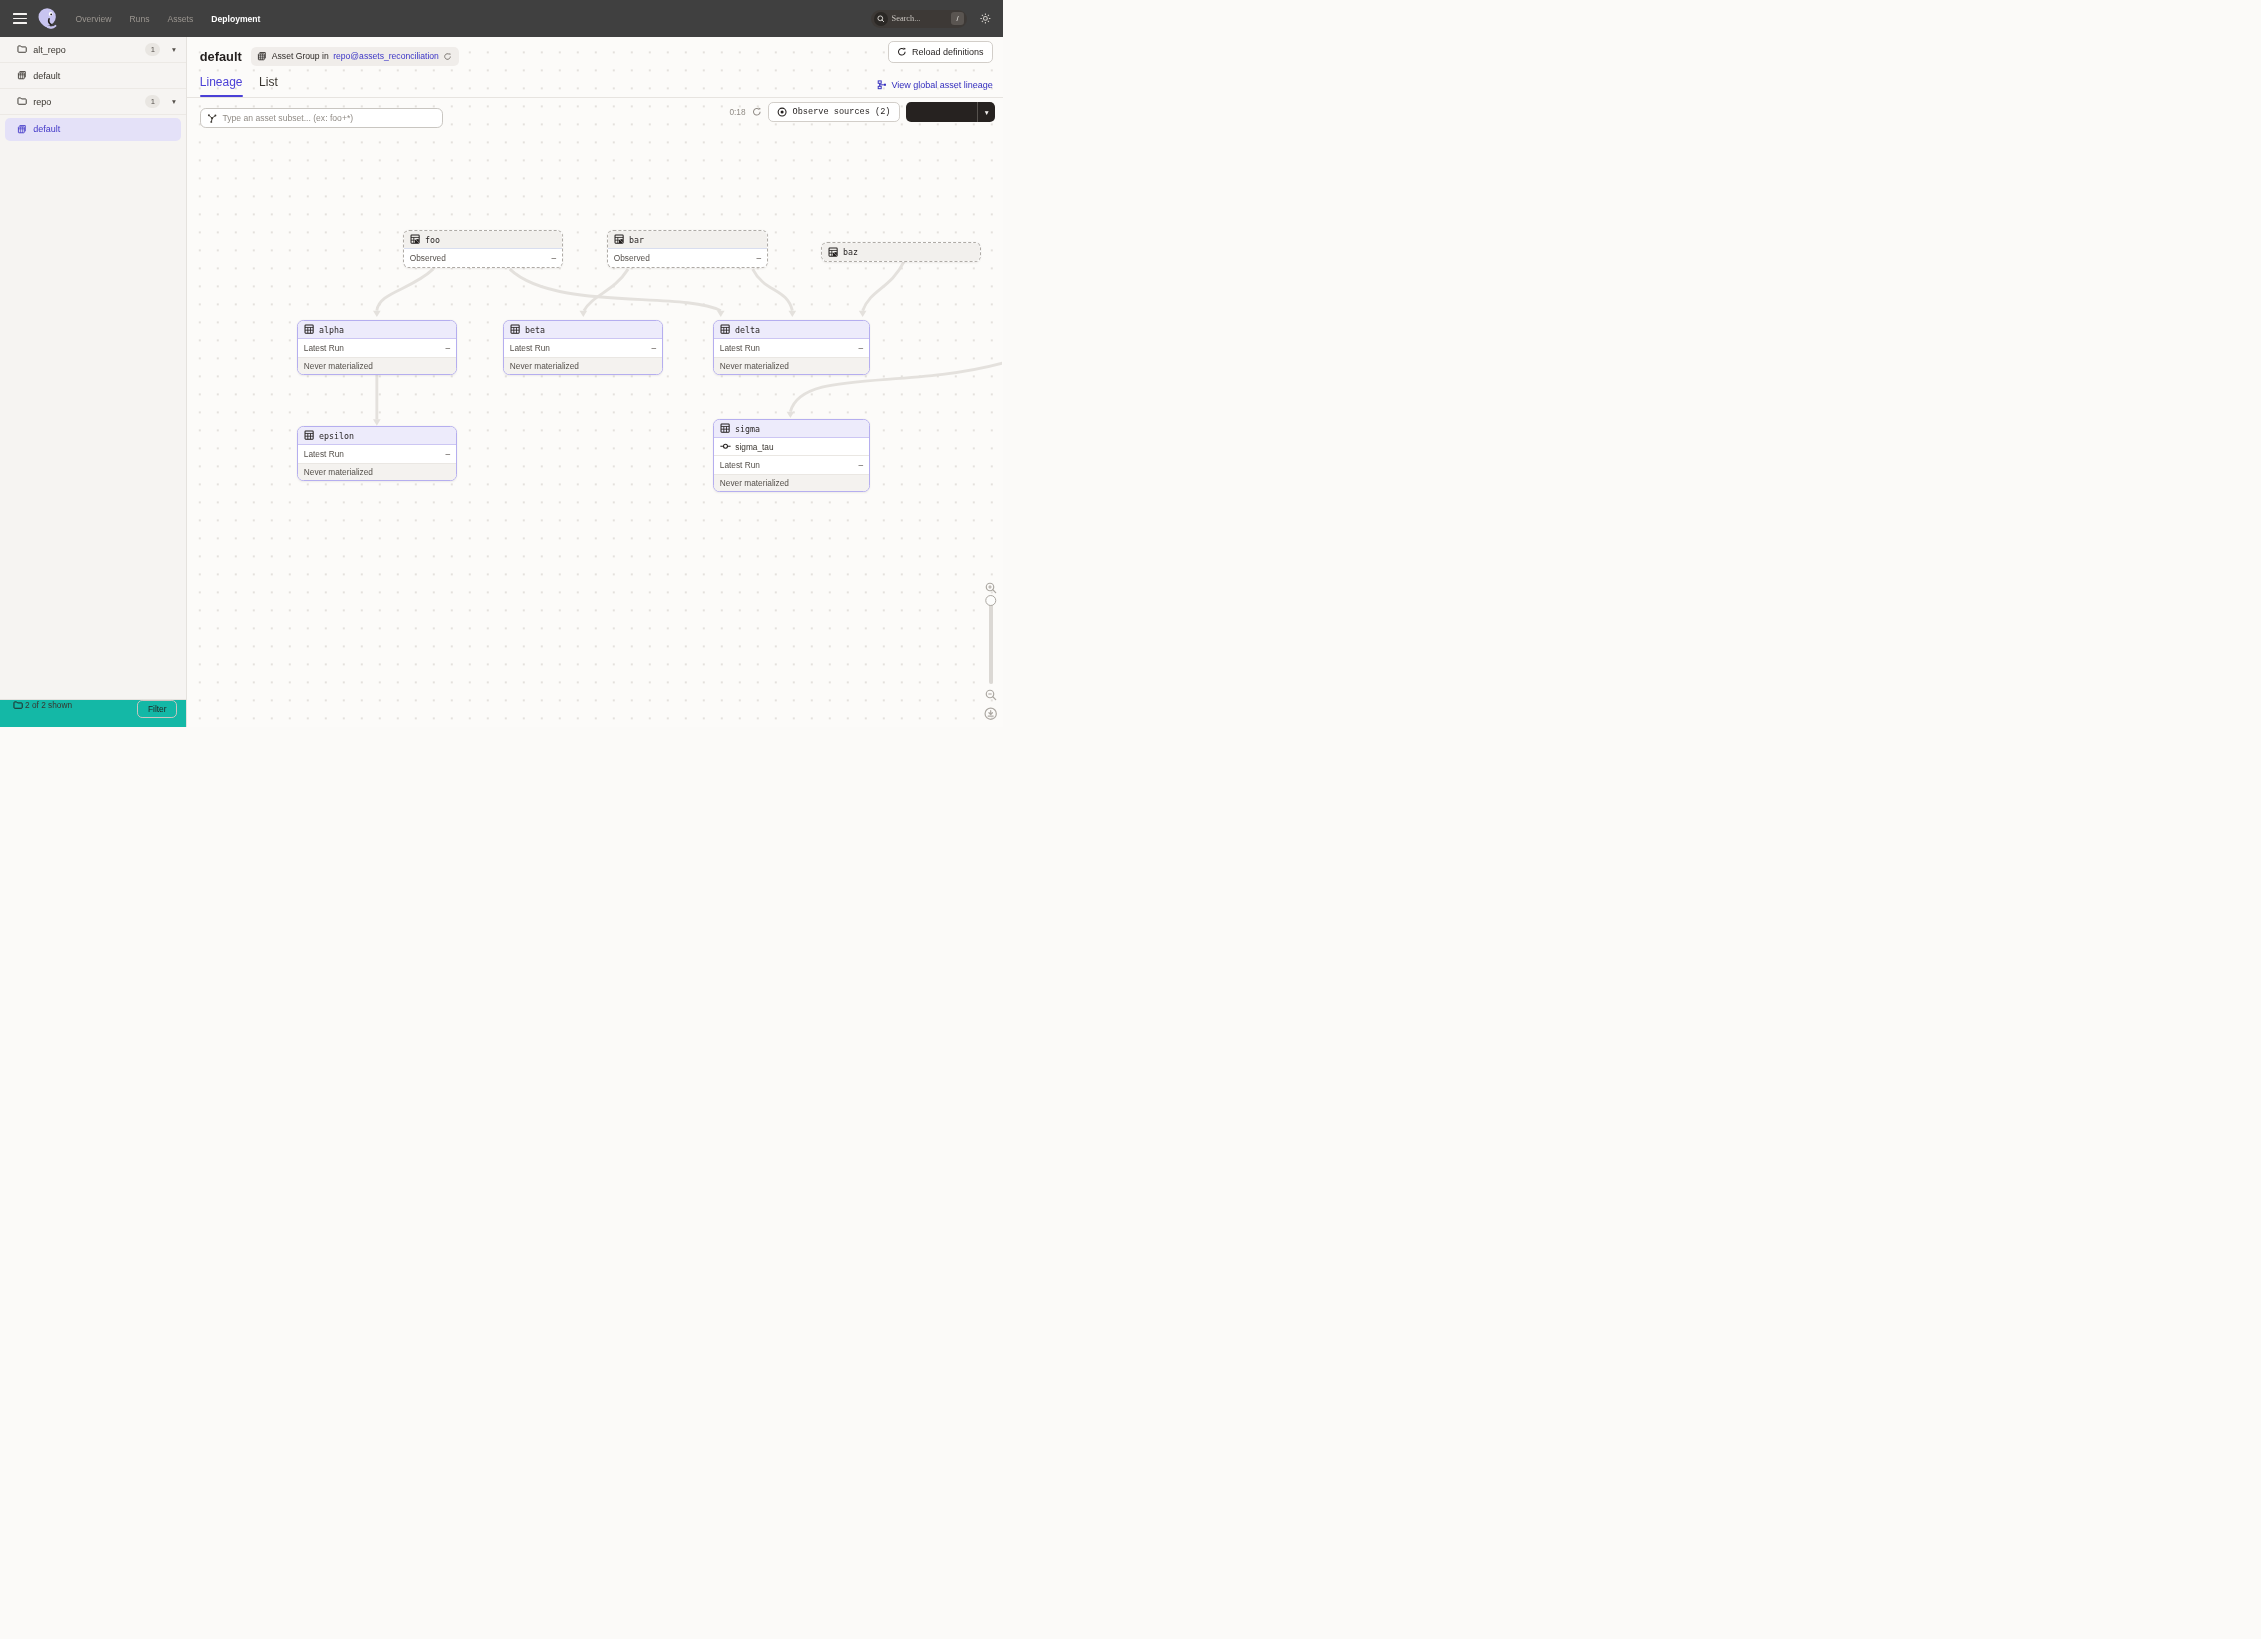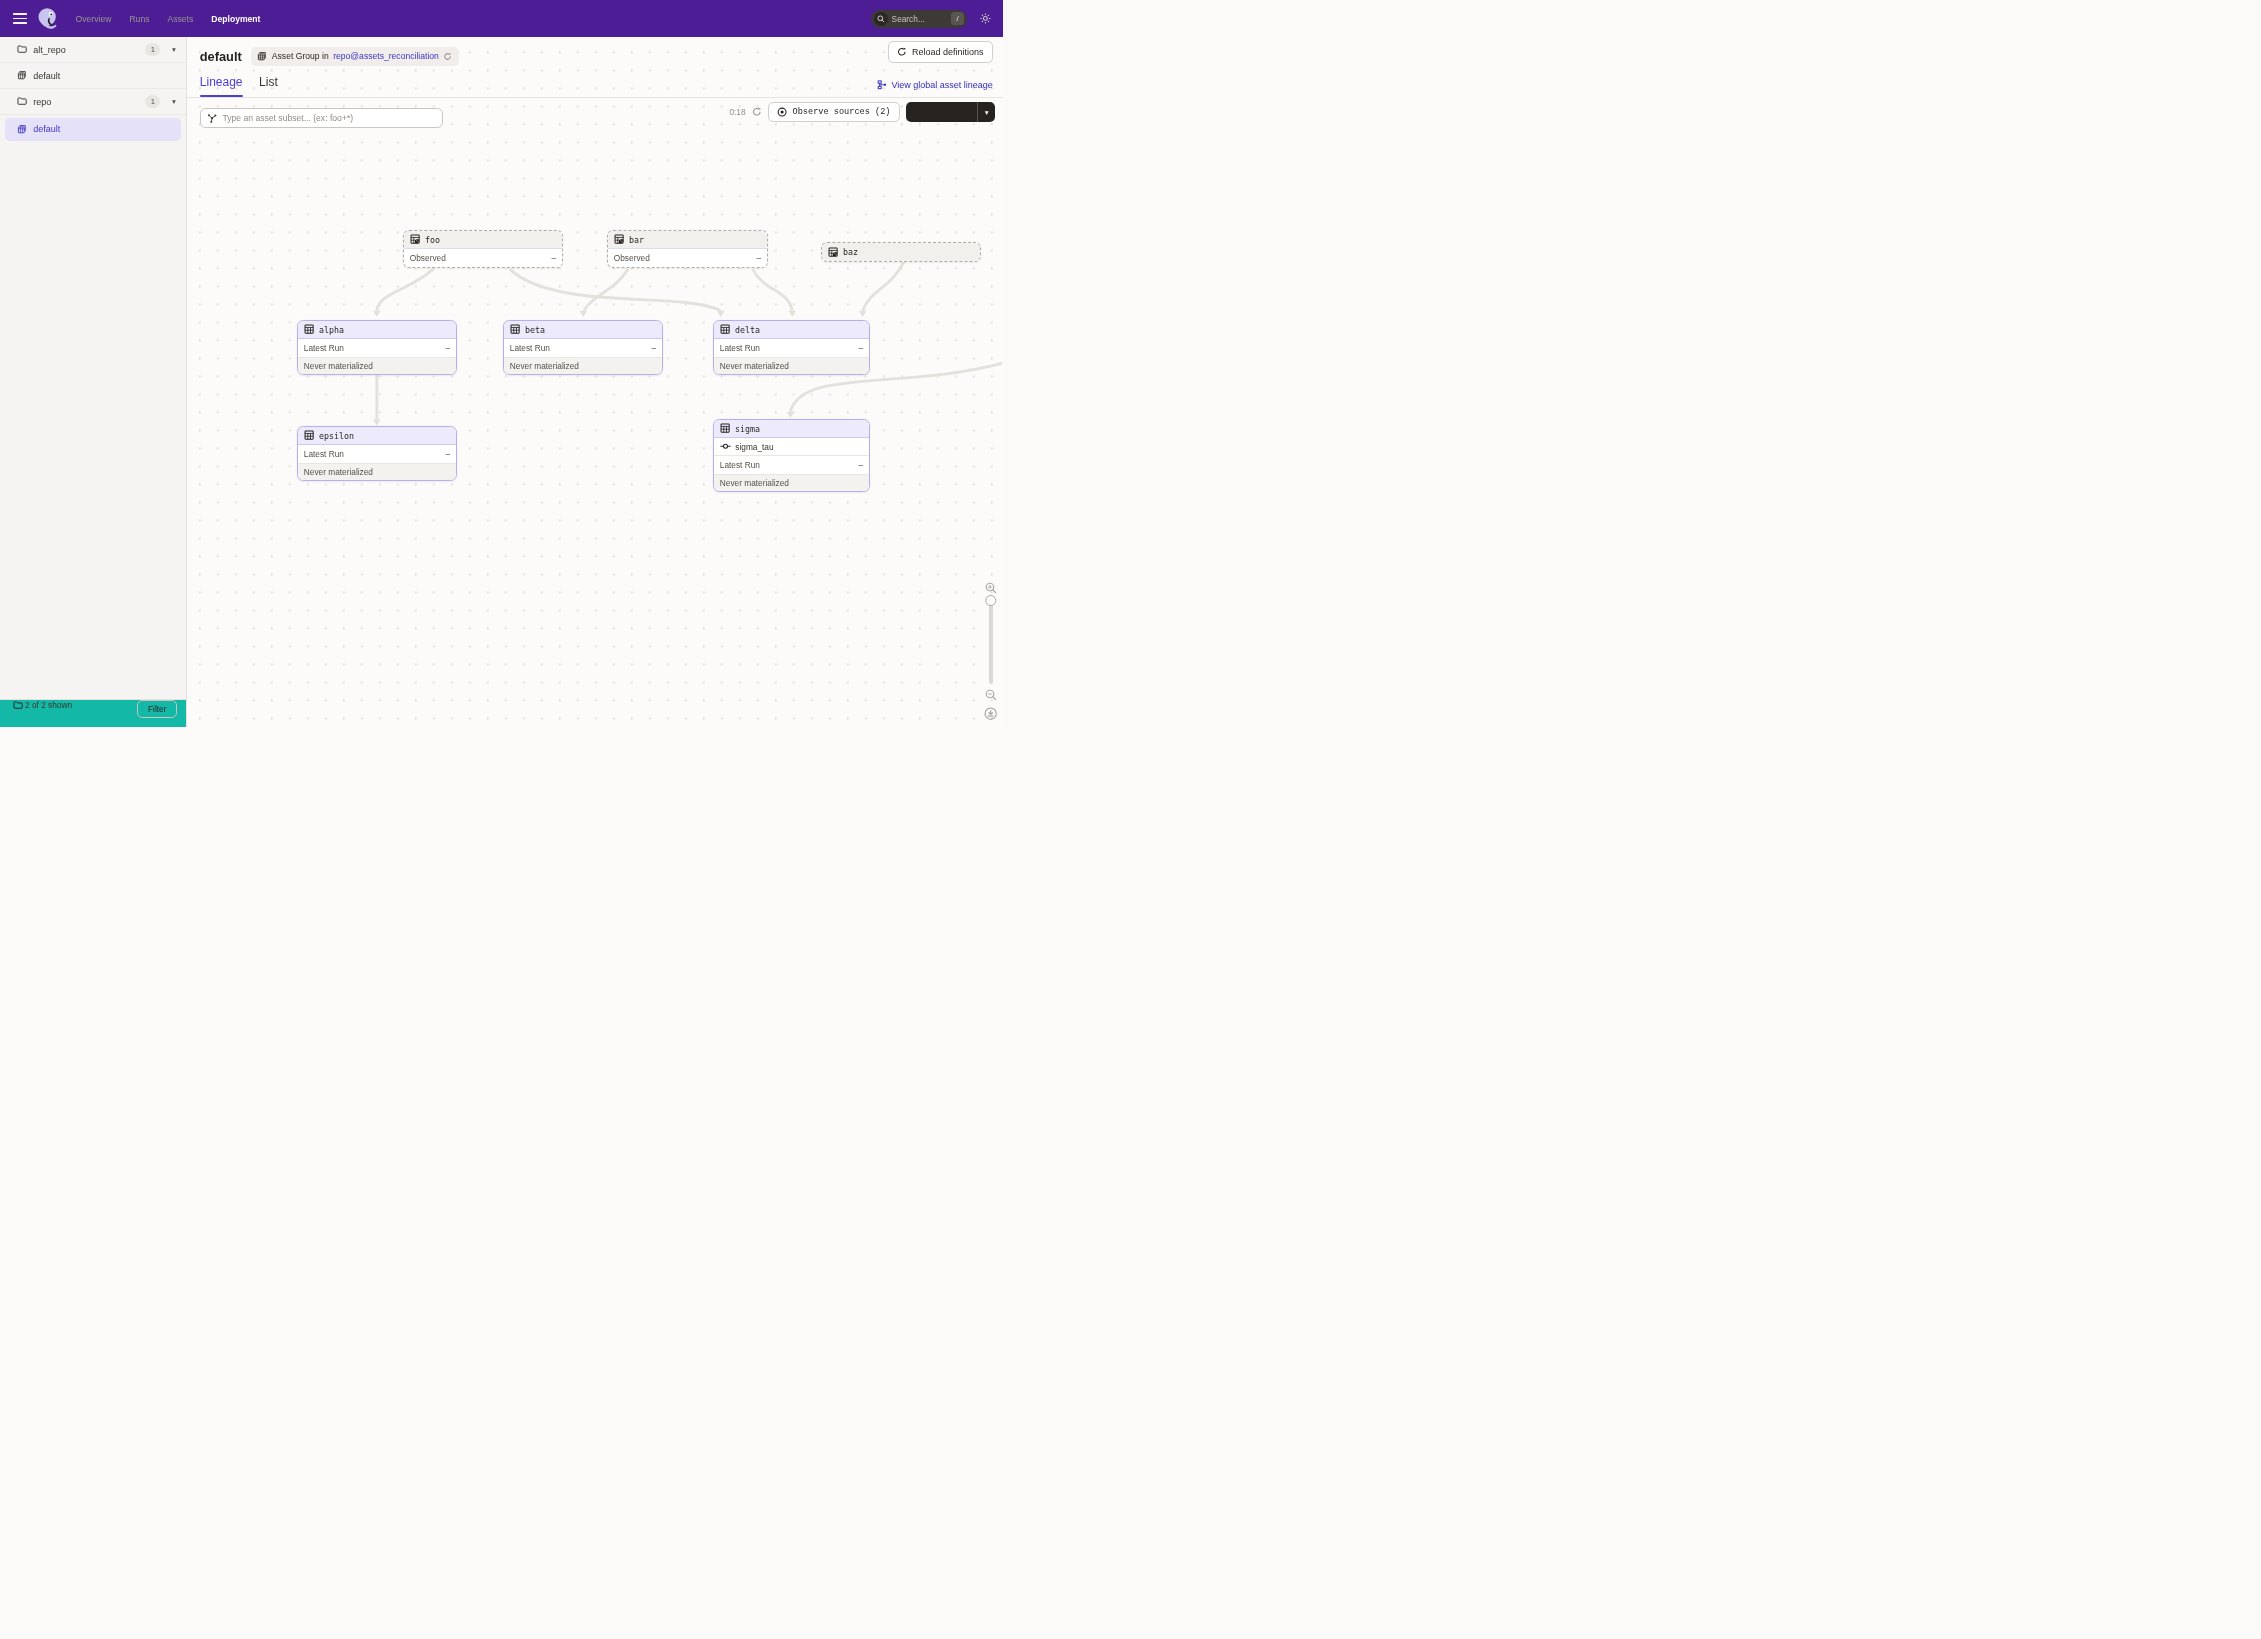--- a/index.html
+++ b/index.html
@@ -1,30 +1,30 @@
 <!DOCTYPE html>
 <html style="font-size:10.2px"><head>
 <meta charset="utf-8">
 <style>
   * { margin:0; padding:0; box-sizing:border-box; }
   html,body { width:1003px; height:727px; overflow:hidden; }
   body { font-family:"Liberation Sans","DejaVu Sans",sans-serif; background:#FBFAF8; color:#231F1E; position:relative; }
 
   
-  .topnav { position:absolute; top:0; left:0; width:1003px; height:37px; background:#4c1d95; display:flex; align-items:center; z-index:30; }
+  .topnav { position:absolute; top:0; left:0; width:1003px; height:37px; background:#404040; display:flex; align-items:center; z-index:30; }
   .hamburger { width:27px; height:37px; display:flex; flex-direction:column; justify-content:center; gap:2.6px; padding-left:12.8px; cursor:pointer; }
   .hamburger span { display:block; width:14px; height:1.9px; background:#F5F3F1; border-radius:0.6px; }
   .logo { width:25.6px; height:25.6px; margin-left:7.7px; }
   .navitems { display:flex; align-items:center; gap:18px; margin-left:15.3px; }
   .navitem { font-size:8.6px; color:#9B9690; cursor:pointer; }
   .navitem.active { color:#FFFFFF; font-weight:600; }
   .nav-right { margin-left:auto; display:flex; align-items:center; gap:11.5px; padding-right:11.5px; }
   .searchpill { display:flex; align-items:center; width:96px; height:18px; border-radius:9px; background:#3D3936; padding:0 3.2px 0 2.6px; }
   .search-circ { width:14px; height:14px; border-radius:50%; background:#2B2825; display:flex; align-items:center; justify-content:center; flex:0 0 auto; }
-  .searchpill input { flex:1; min-width:0; background:transparent; border:none; outline:none; color:#E8E5E1; font-size:8.3px; padding:0 3.8px; font-family:Liberation Sans, sans-serif; }
+  .searchpill input { flex:1; min-width:0; background:transparent; border:none; outline:none; color:#E8E5E1; font-size:8.3px; padding:0 3.8px; font-family:Liberation Serif, serif; }
   .searchpill input::placeholder { color:#C9C5C0; }
   .slashkey { width:12.8px; height:12.8px; border-radius:3.2px; background:#5A5551; color:#E8E5E1; font-size:7.7px; display:flex; align-items:center; justify-content:center; flex:0 0 auto; }
   .gear { width:12.8px; height:12.8px; color:#D2CEC9; cursor:pointer; }
 
   
   .sidebar { position:absolute; top:37px; left:0; width:187px; bottom:0; background:#F6F4F2; border-right:0.6px solid #E5E2DE; z-index:20; display:flex; flex-direction:column; }
   .side-rows { flex:1; overflow:hidden; }
   .srow { height:26px; display:flex; align-items:center; padding:0 9px 0 16.6px; gap:6.4px; font-size:9px; color:#39352F; border-bottom:0.6px solid #ECE9E5; cursor:pointer; background:#F6F4F2; }
   .srow .lbl { flex:1; white-space:nowrap; overflow:hidden; }
   .srow .badge { min-width:15.3px; height:13.4px; border-radius:7px; background:#E9E6E2; color:#55504B; font-size:7.7px; display:flex; align-items:center; justify-content:center; padding:0 4.5px; }

